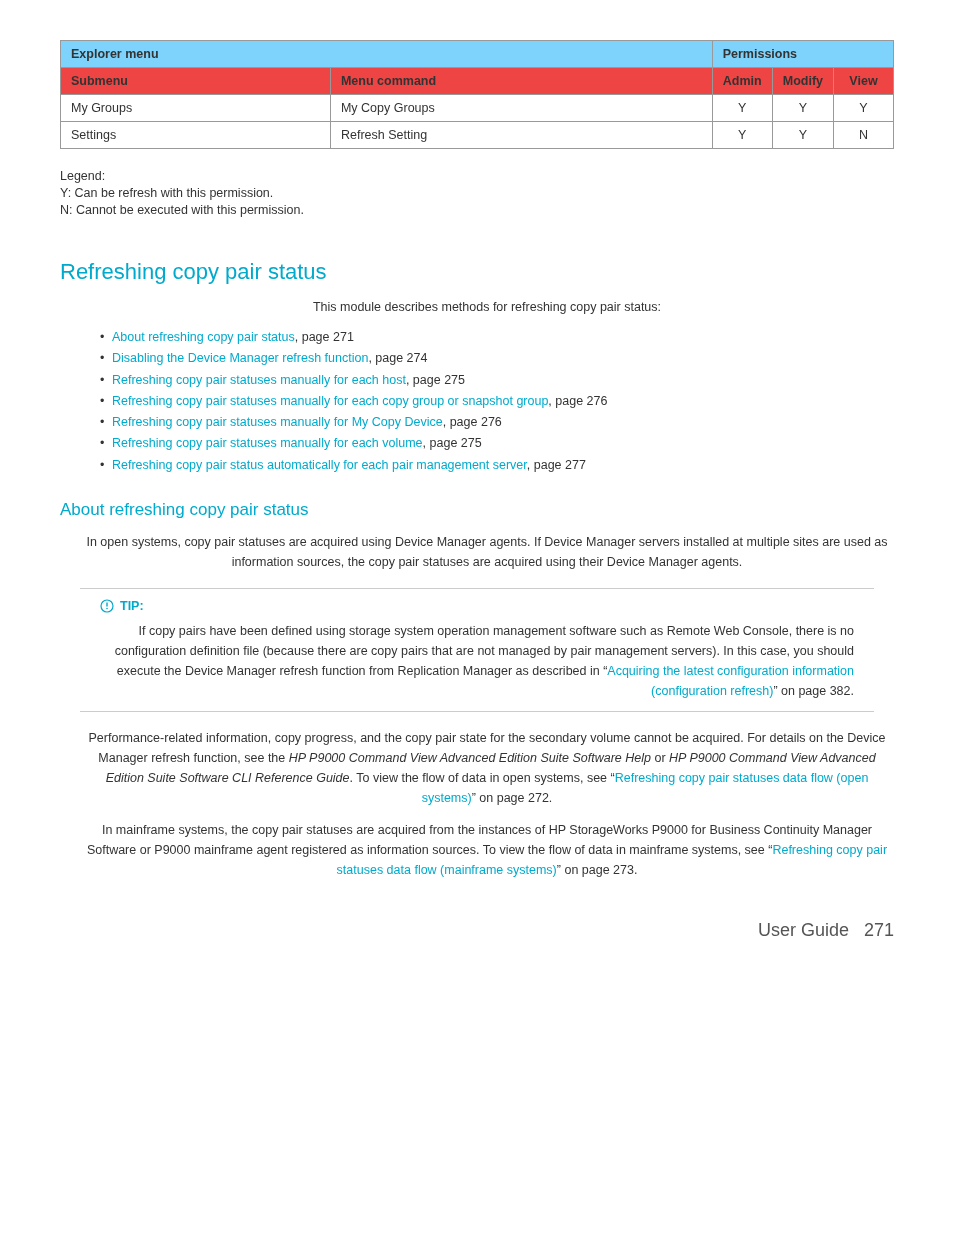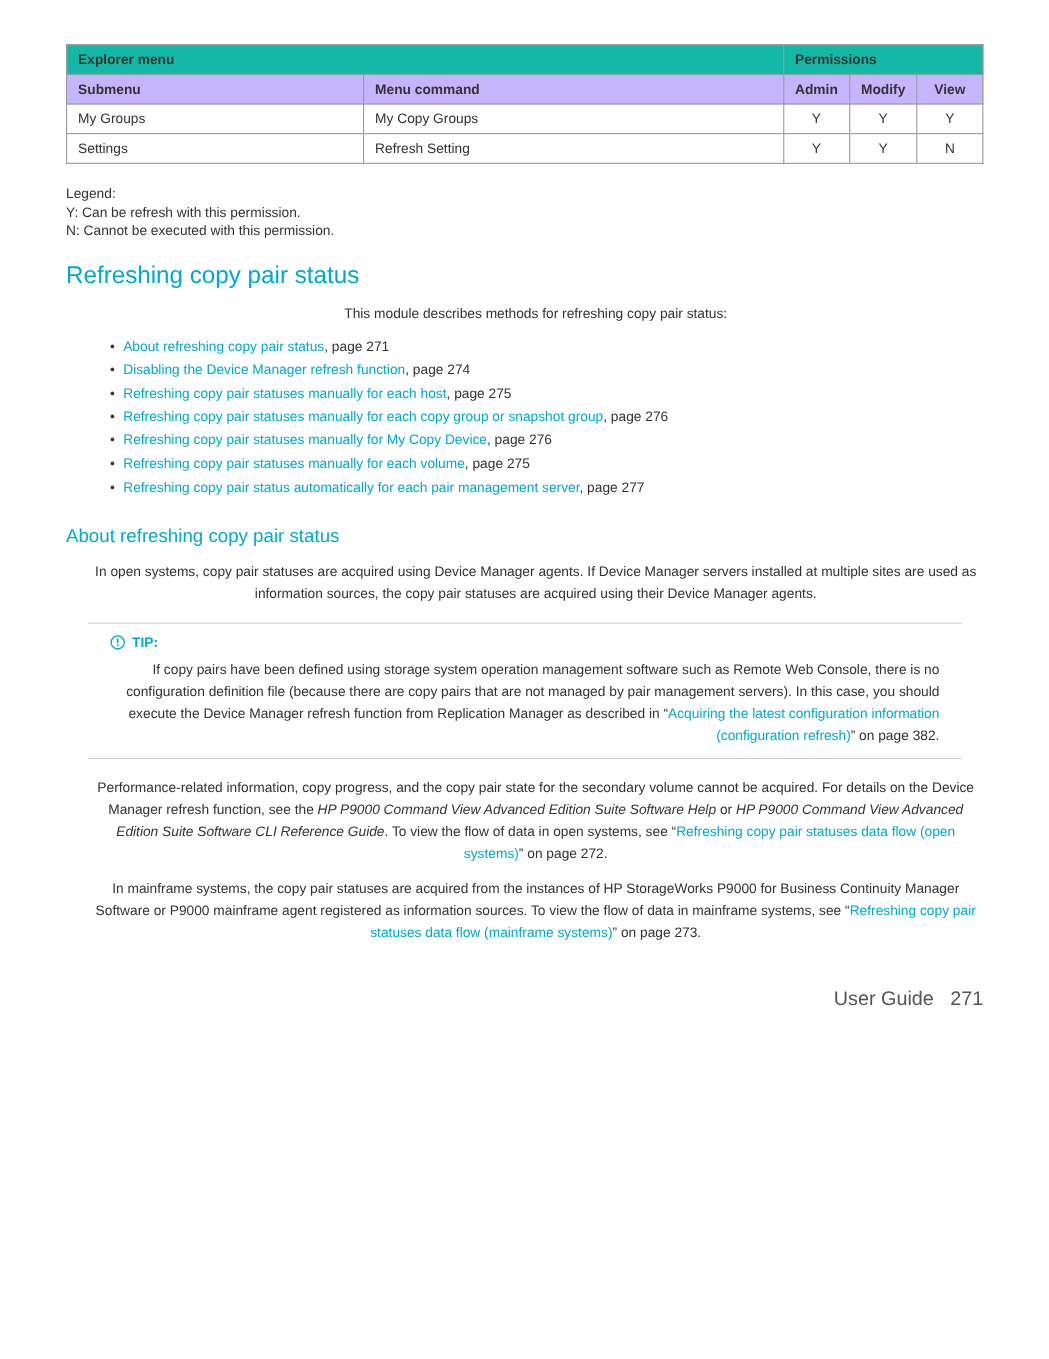--- a/index.html
+++ b/index.html
@@ -20,43 +20,43 @@
       margin-bottom: 20px;
     }
     .permissions-table th,
     .permissions-table td {
       border: 1px solid #999;
       padding: 6px 10px;
       text-align: left;
       font-size: 12.5px;
     }
     .permissions-table .header-row th {
-      background: #14b8a6;
+      background: #7dd3fc;
       font-weight: bold;
     }
     .permissions-table .section-header {
-      background: #c4b5fd;
+      background: #ef4444;
       font-weight: bold;
     }
     .permissions-table td.col-admin,
     .permissions-table td.col-modify,
     .permissions-table td.col-view,
     .permissions-table th.col-admin,
     .permissions-table th.col-modify,
     .permissions-table th.col-view {
       text-align: center;
       width: 60px;
     }
     .merged-header {
       font-weight: bold;
     }
 
     
     .legend {
-      margin-bottom: 20px;
+      margin-bottom: 42px;
       font-size: 12.5px;
       color: #333;
     }
     .legend p {
       margin-bottom: 3px;
     }
 
     
     .section-title {
       color: #00aacc;

